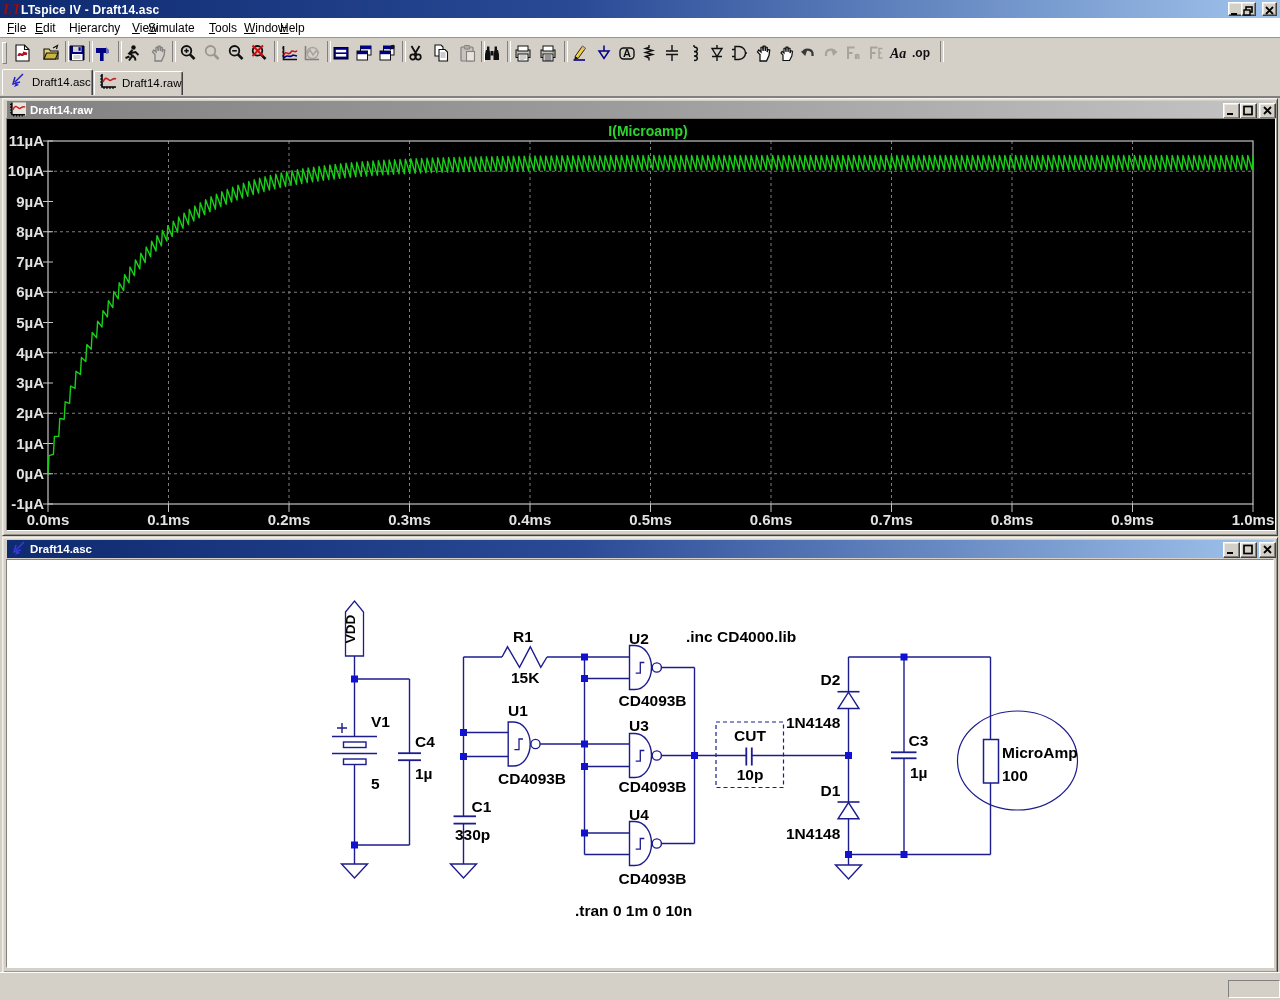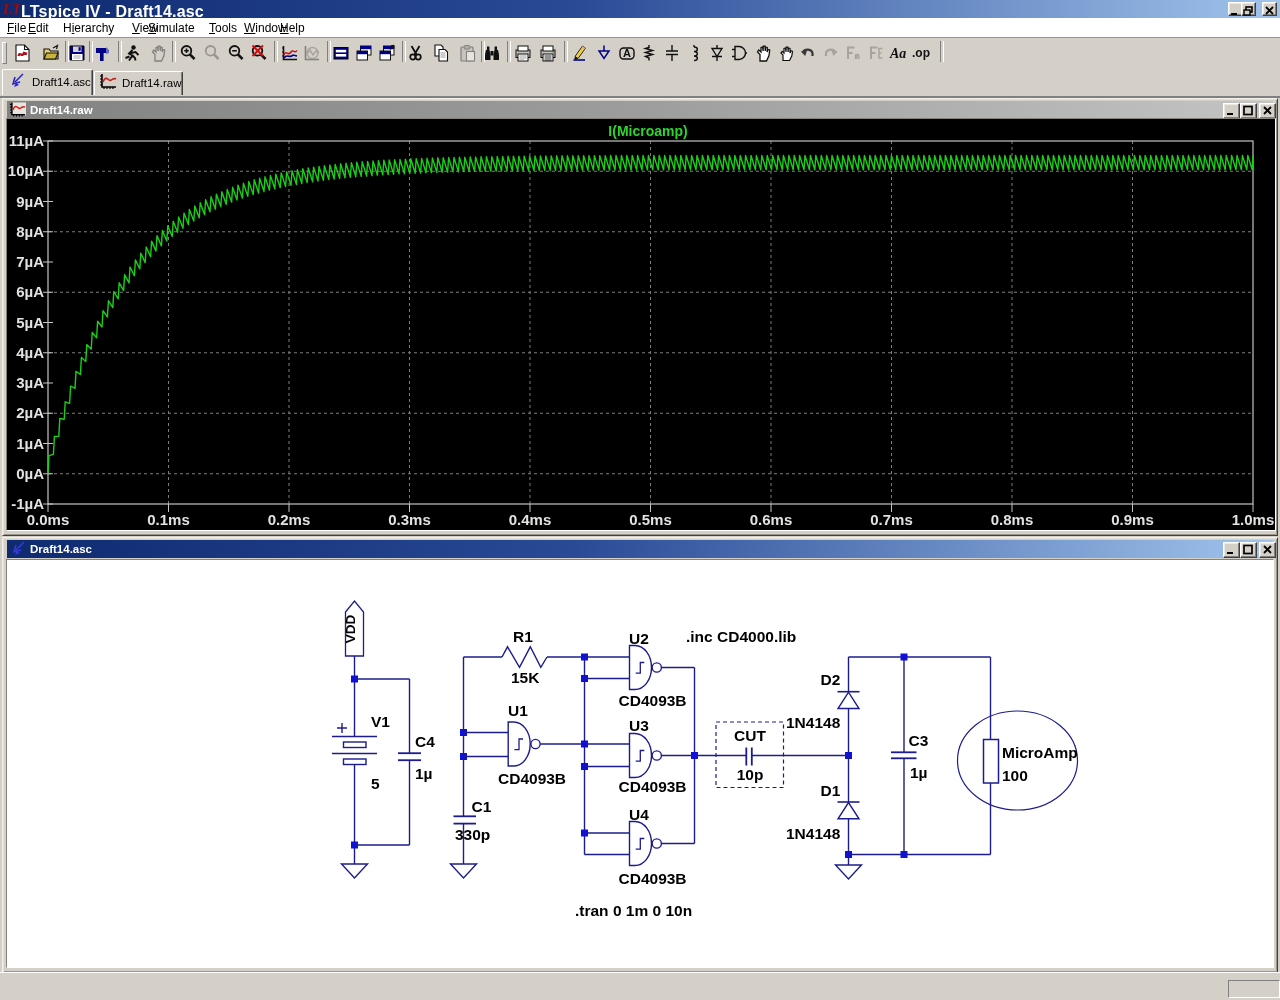--- a/index.html
+++ b/index.html
@@ -2,21 +2,21 @@
 <html><head>
 <meta charset="utf-8">
 <style>
   html,body{margin:0;padding:0;}
   body{width:1280px;height:1000px;position:relative;overflow:hidden;
        background:#d4d0c8;font-family:"Liberation Sans",sans-serif;}
   .abs{position:absolute;}
   
   #titlebar{left:0;top:0;width:1280px;height:18px;
     background:linear-gradient(90deg,#0e2a70 0%,#2a4a96 45%,#a0c4ec 100%);}
-  #titlebar .txt{left:21px;top:2.5px;color:#fff;font-weight:bold;font-size:16px;letter-spacing:0.2px;}
+  #titlebar .txt{left:21px;top:2.5px;color:#fff;font-weight:bold;font-size:12px;letter-spacing:0.2px;}
   .capbtn{width:13px;height:12px;background:#d4d0c8;
     border:1px solid;border-color:#ffffff #404040 #404040 #ffffff;
     box-shadow:inset -1px -1px 0 #808080, inset 1px 1px 0 #ece9e2;}
   
   #menubar{left:0;top:18px;width:1280px;height:19px;background:#ffffff;
     border-bottom:1px solid #9a968e;font-size:12px;color:#000;}
   #menubar span{position:absolute;top:3px;}
   #menubar u{text-decoration:underline;}
   
   #toolbar{left:0;top:38px;width:1280px;height:27px;background:#d4d0c8;}
@@ -61,22 +61,22 @@
         <rect x="4" y="2" width="6" height="5" fill="none" stroke="#000" stroke-width="1.6"></rect>
         <rect x="2" y="5" width="6" height="5" fill="#d4d0c8" stroke="#000" stroke-width="1.4"></rect>
       </svg></div>
   <div class="abs capbtn" style="left:1262px;top:2px"><svg width="13" height="12" viewBox="0 0 13 12">
         <path d="M3,2 L10,9 M10,2 L3,9" stroke="#000" stroke-width="1.8"></path>
       </svg></div>
 </div>
 
 <div class="abs" id="menubar">
   <span style="left:7px"><u>F</u>ile</span>
-  <span style="left:28px"><u>E</u>dit</span>
-  <span style="left:63px">H<u>i</u>erarchy</span>
+  <span style="left:35px"><u>E</u>dit</span>
+  <span style="left:69px">H<u>i</u>erarchy</span>
   <span style="left:132px"><u>V</u>iew</span>
   <span style="left:148px"><u>S</u>imulate</span>
   <span style="left:209px"><u>T</u>ools</span>
   <span style="left:244px"><u>W</u>indow</span>
   <span style="left:280px"><u>H</u>elp</span>
 </div>
 
 <div class="abs" id="toolbar">
   <div class="abs" id="grip"></div>
 <svg class="abs" style="left:0;top:0" width="1280" height="27" viewBox="0 0 1280 27">

